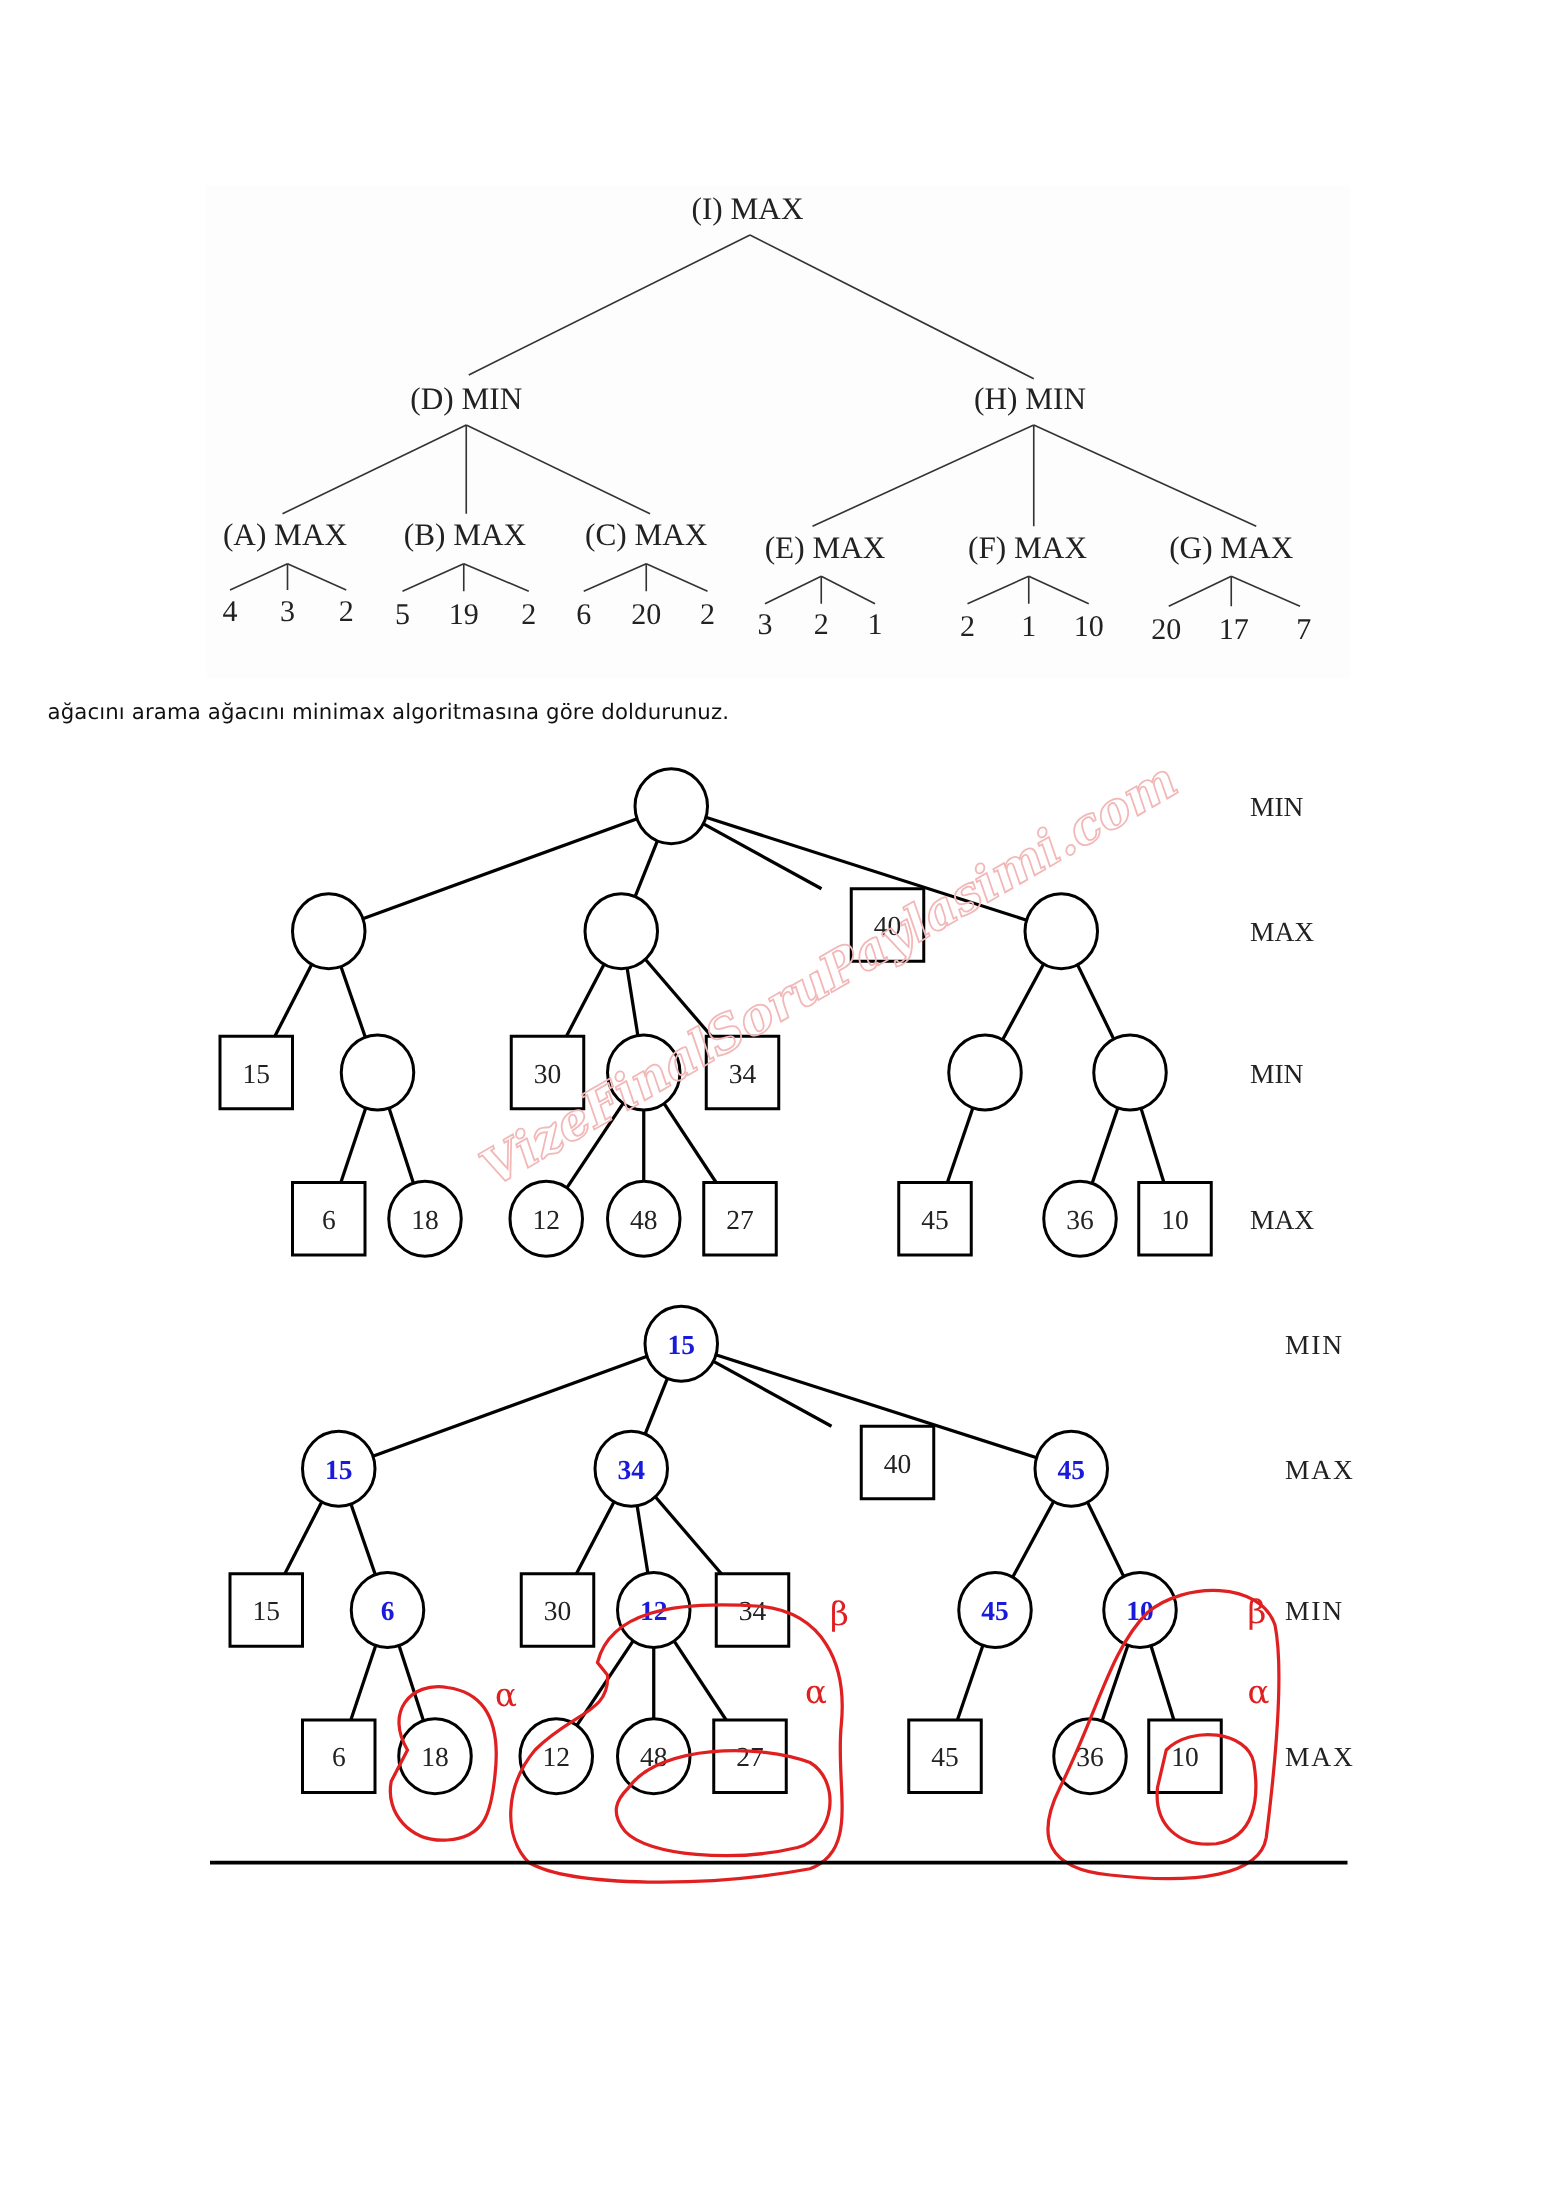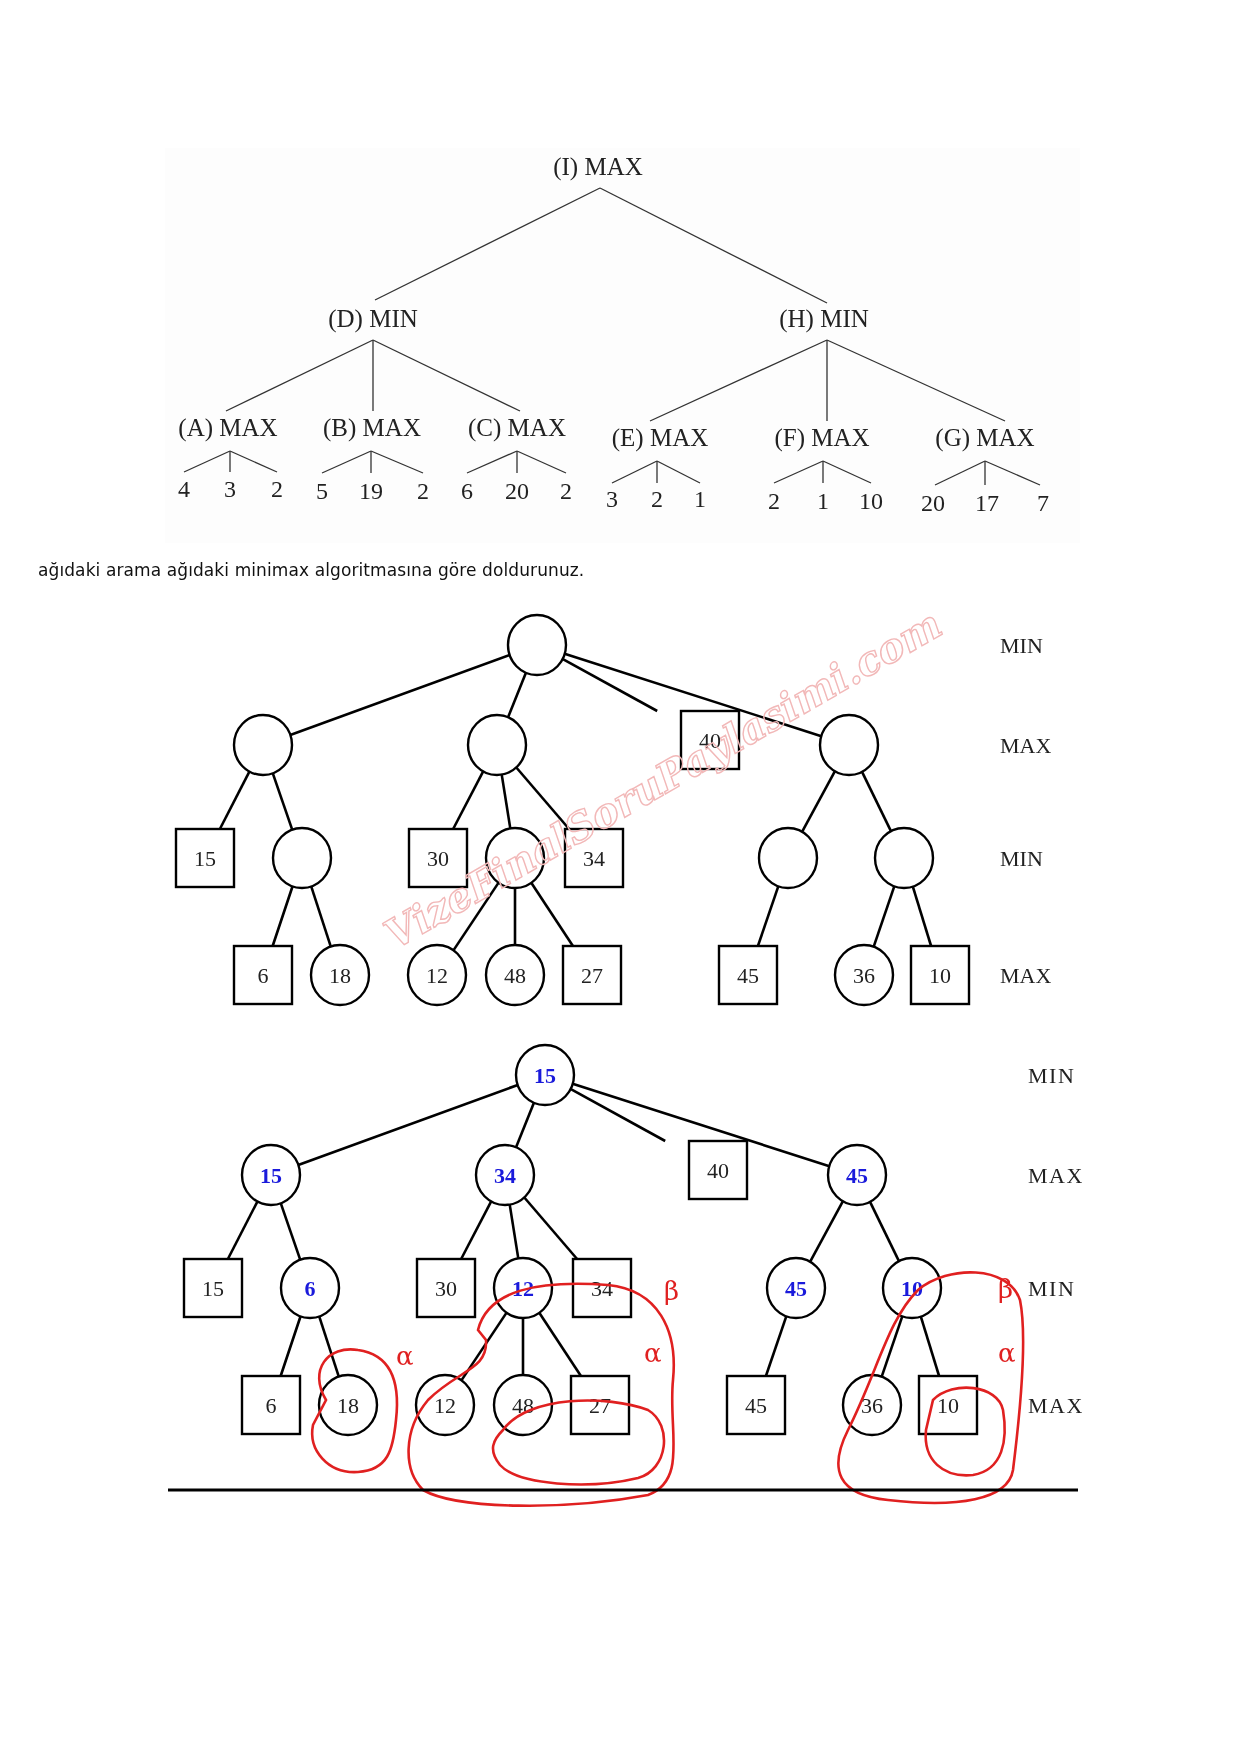--- a/index.html
+++ b/index.html
@@ -82,21 +82,21 @@
     <text x="700" y="507">1</text>
     <text x="774" y="509">2</text>
     <text x="823" y="509">1</text>
     <text x="871" y="509">10</text>
     <text x="933" y="511">20</text>
     <text x="987" y="511">17</text>
     <text x="1043" y="511">7</text>
   </g>
 </svg>
 
-<div class="instruction">ağıdaki arama ağıdaki minimax algoritmasına göre doldurunuz.</div>
+<div class="instruction">ağacını arama ağacını minimax algoritmasına göre doldurunuz.</div>
 
 <svg class="fig" id="fig2" width="1240" height="1754">
     <g stroke="#000" stroke-width="2.6" fill="none">
       <line x1="509.75762107388914" y1="654.9424740606244" x2="290.24237892611086" y2="735.0575259393756"></line>
       <line x1="526.229670385731" y1="671.9258240356726" x2="507.77032961426903" y2="718.0741759643274"></line>
       <line x1="562.4195624703538" y1="658.9587192756278" x2="657.1894736842105" y2="711"></line>
       <line x1="564.6161863532201" y1="653.8513417798782" x2="821.3838136467799" y2="736.1486582201218"></line>
       <line x1="249.7575474774122" y1="770.799950604352" x2="219.8849557522124" y2="829"></line>
       <line x1="272.46120582564913" y1="772.4132373922655" x2="292.53879417435087" y2="830.5867626077345"></line>
       <line x1="483.5778117111427" y1="770.7069029939132" x2="453.14159292035396" y2="829"></line>

